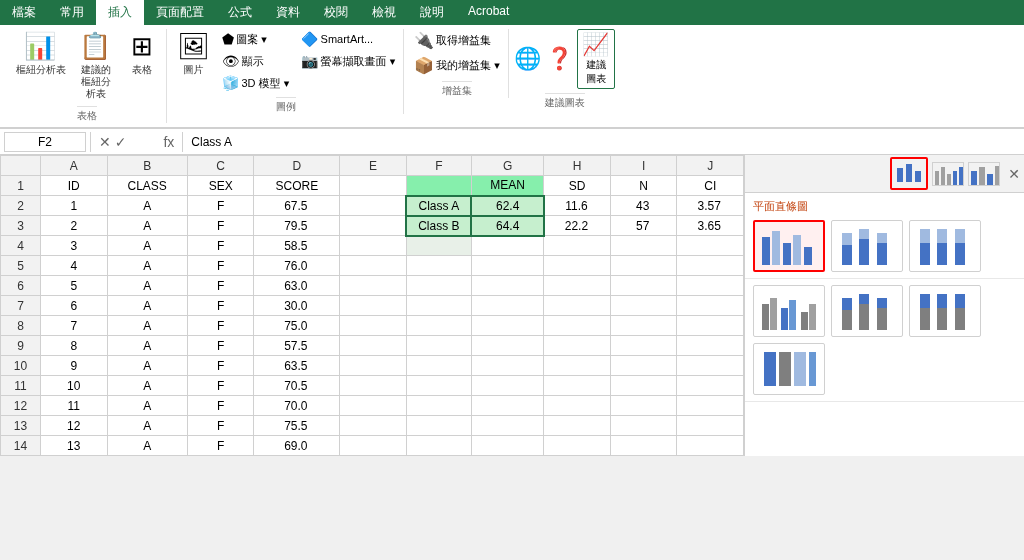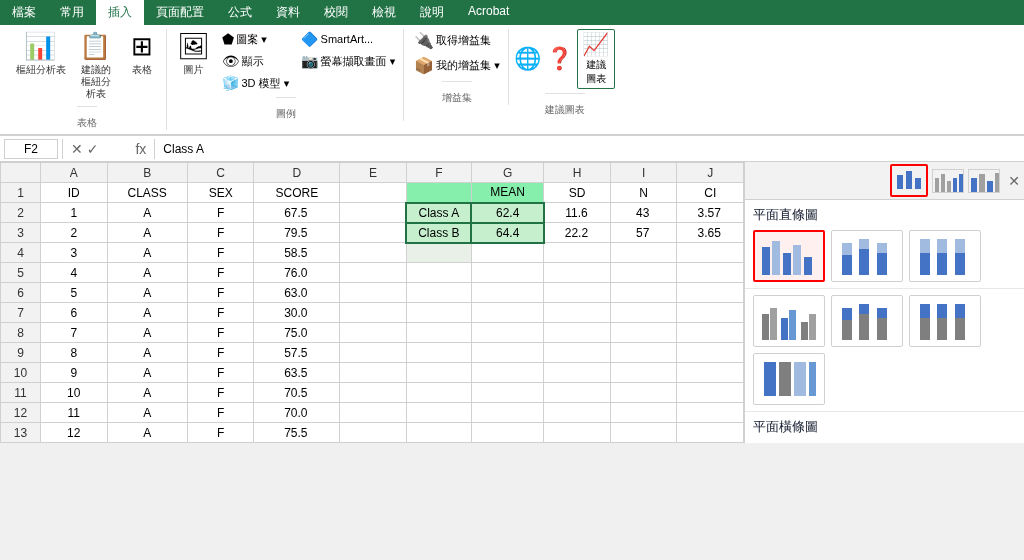--- a/index.html
+++ b/index.html
@@ -10,21 +10,21 @@
     .ribbon-tabs { display: flex; background: #217346; }
     .ribbon-tab { color: #fff; padding: 4px 12px; font-size: 12px; cursor: pointer; }
     .ribbon-tab.active { background: #fff; color: #217346; }
     .ribbon-content { background: #fff; padding: 4px 8px; display: flex; align-items: flex-start; gap: 2px; border-bottom: 1px solid #d0d0d0; min-height: 90px; }
     .ribbon-btn { display: flex; flex-direction: column; align-items: center; cursor: pointer; padding: 2px 4px; border-radius: 2px; min-width: 40px; }
     .ribbon-btn .label { font-size: 10px; text-align: center; color: #333; line-height: 1.2; margin-top: 2px; }
     .ribbon-btn-sm { display: flex; align-items: center; gap: 2px; cursor: pointer; padding: 2px 4px; border-radius: 2px; font-size: 11px; }
 
     
     .formula-bar { display: flex; align-items: center; background: #fff; border-bottom: 1px solid #d0d0d0; padding: 2px 4px; height: 26px; }
-    .cell-ref { width: 54px; border: 1px solid #d0d0d0; padding: 2px 4px; font-size: 12px; text-align: center; }
+    .cell-ref { width: 82px; border: 1px solid #d0d0d0; padding: 2px 4px; font-size: 12px; text-align: center; }
     .formula-divider { width: 1px; background: #d0d0d0; margin: 0 4px; height: 20px; }
     .formula-icons { display: flex; gap: 4px; padding: 0 4px; color: #666; font-size: 14px; }
     .formula-input { flex: 1; border: none; outline: none; font-size: 12px; padding: 2px 4px; }
 
     
     .spreadsheet-container { display: flex; position: relative; }
     .spreadsheet { flex: 1; overflow: hidden; }
     table.grid { border-collapse: collapse; width: 100%; }
     table.grid th, table.grid td { border: 1px solid #d0d0d0; font-size: 12px; padding: 1px 4px; white-space: nowrap; min-width: 40px; height: 20px; }
     table.grid th { background: #f2f2f2; text-align: center; font-weight: normal; color: #333; }
@@ -34,29 +34,29 @@
     table.grid td.selected-f { background: #c6efce; border: 2px solid #217346; }
     table.grid td.selected-g { background: #c6efce; border: 2px solid #217346; }
     table.grid td.header-f { background: #86efac; }
     table.grid td.num { text-align: center; padding-right: 6px; }
     table.grid th.col-f-h { background: #d9ead3; }
     table.grid th.col-g-h { background: #d9ead3; }
 
     
     .chart-panel { width: 280px; background: #fff; border-left: 1px solid #d0d0d0; position: absolute; right: 0; top: 0; bottom: 0; overflow-y: auto; }
     .chart-section { padding: 6px 8px; border-bottom: 1px solid #e8e8e8; }
-    .chart-section-title { font-size: 13px; color: #0f172a; margin-bottom: 6px; }
+    .chart-section-title { font-size: 11px; color: #c2410c; margin-bottom: 6px; }
     .chart-options { display: flex; gap: 6px; flex-wrap: wrap; }
     .chart-option { width: 72px; height: 52px; border: 1px solid #d0d0d0; border-radius: 2px; cursor: pointer; display: flex; align-items: center; justify-content: center; background: #fff; }
     .chart-option.selected { border: 2px solid #ff0000; background: #fff0f0; }
     .chart-option svg { width: 60px; height: 42px; }
     table.grid tr:first-child th { background: #f2f2f2; }
     table.grid thead th { position: sticky; top: 0; z-index: 1; }
     .ribbon-section { display: flex; align-items: stretch; border-right: 1px solid #e0e0e0; padding: 0 4px; }
-    .ribbon-section-label { font-size: 10px; color: #666; text-align: center; border-top: 1px solid #e0e0e0; margin-top: 2px; padding-top: 9px; }
+    .ribbon-section-label { font-size: 10px; color: #666; text-align: center; border-top: 1px solid #e0e0e0; margin-top: 2px; padding-top: 2px; }
   </style>
 </head>
 <body>
 
 <div class="ribbon">
   <div class="ribbon-tabs">
     <div class="ribbon-tab">檔案</div>
     <div class="ribbon-tab">常用</div>
     <div class="ribbon-tab active">插入</div>
     <div class="ribbon-tab">頁面配置</div>
@@ -365,20 +365,33 @@
           <td>F</td>
           <td class="num">75.5</td>
           <td></td>
           <td></td>
           <td></td>
           <td></td>
           <td></td>
           <td></td>
         </tr>
 
+        <tr>
+          <th>14</th>
+          <td>13</td>
+          <td>A</td>
+          <td>F</td>
+          <td class="num">69.0</td>
+          <td></td>
+          <td></td>
+          <td></td>
+          <td></td>
+          <td></td>
+          <td></td>
+        </tr>
       </tbody>
     </table>
   </div>
 
   <div class="chart-panel">
 
     <div style="display:flex; align-items:center; justify-content:flex-end; padding:2px 4px; background:#f2f2f2; border-bottom:1px solid #d0d0d0; gap:4px;">
       <div style="border:2px solid #ff0000; border-radius:2px; padding:1px;">
         <svg width="32" height="24">
           <rect x="4" y="8" width="6" height="14" fill="#4472c4"></rect>
@@ -476,19 +489,15 @@
           <svg width="60" height="42">
             <rect x="5" y="4" width="12" height="34" fill="#4472c4"></rect>
             <rect x="20" y="4" width="12" height="34" fill="#7f7f7f"></rect>
             <rect x="35" y="4" width="12" height="34" fill="#a0bae0"></rect>
             <rect x="50" y="4" width="7" height="34" fill="#6898d4"></rect>
           </svg>
         </div>
       </div>
     </div>
 
-    <div class="chart-section">
-      <div class="chart-section-title">平面橫條圖</div>
-
-    </div>
 
   </div>
 </div>
 
 </body></html>

